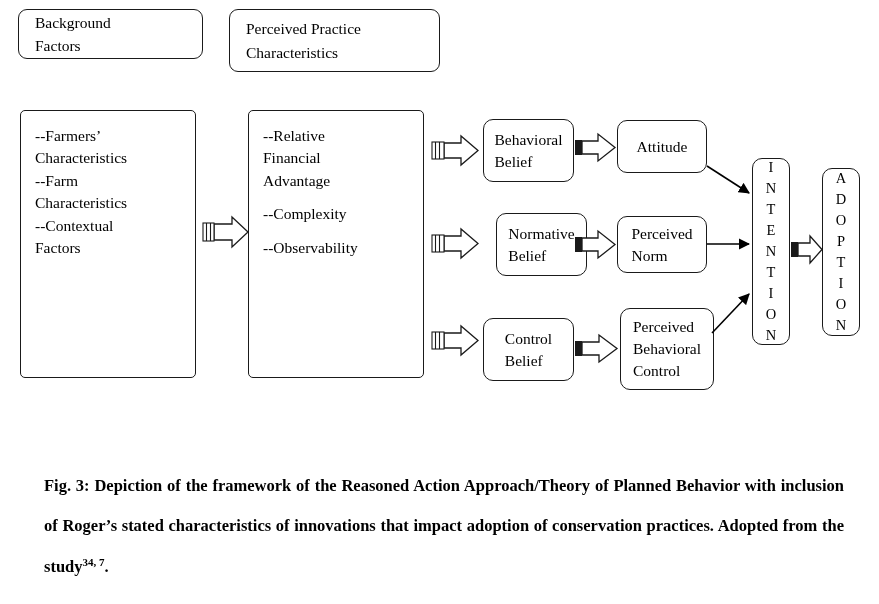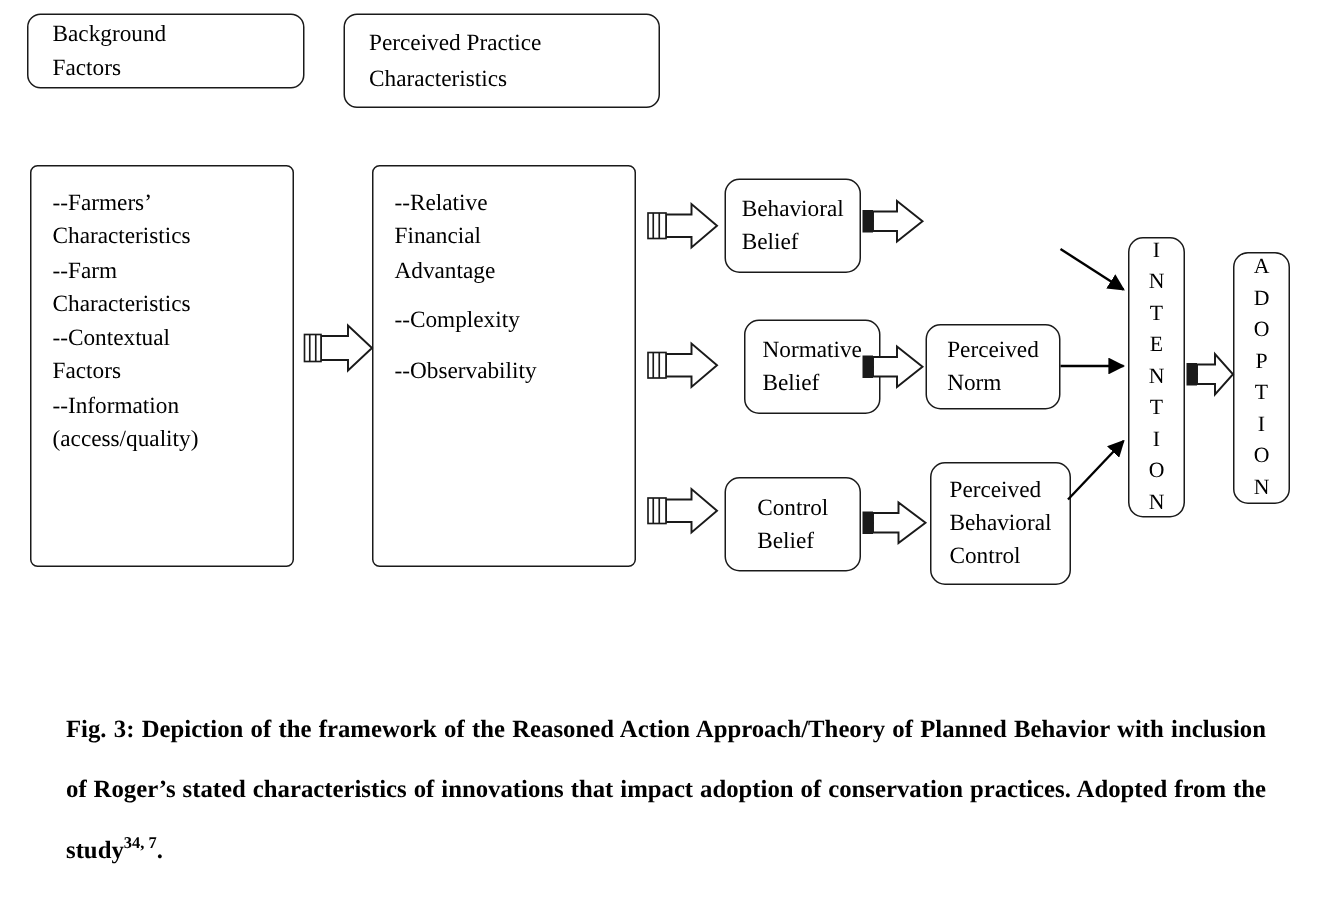--- a/index.html
+++ b/index.html
@@ -119,22 +119,20 @@
 
 
   <div class="rbox list-box" id="background-box" style="left:20px; top:110px; width:176px; height:268px;">
     <div class="listwrap">
       <div class="li">--Farmers’
 Characteristics</div>
       <div class="li">--Farm
 Characteristics</div>
       <div class="li">--Contextual
 Factors</div>
-      <div class="li">--Information
-(access/quality)</div>
     </div>
   </div>
 
   <div class="rbox list-box" id="practice-box" style="left:248px; top:110px; width:176px; height:268px;">
     <div class="listwrap">
       <div class="li first">--Relative
 Financial
 Advantage</div>
       <div class="li">--Complexity</div>
       <div class="li">--Observability</div>
@@ -149,20 +147,23 @@
   <div class="rbox" style="left:496px; top:213px; width:91px; height:63px;">
     <div class="boxtext">Normative
 Belief</div>
   </div>
 
   <div class="rbox" style="left:483px; top:318px; width:91px; height:63px;">
     <div class="boxtext">Control
 Belief</div>
   </div>
 
+  <div class="rbox" style="left:617px; top:120px; width:90px; height:53px;">
+    <div class="boxtext">Attitude</div>
+  </div>
 
   <div class="rbox" style="left:617px; top:216px; width:90px; height:57px;">
     <div class="boxtext">Perceived
 Norm</div>
   </div>
 
   <div class="rbox" style="left:620px; top:308px; width:94px; height:82px;">
     <div class="boxtext">Perceived
 Behavioral
 Control</div>

